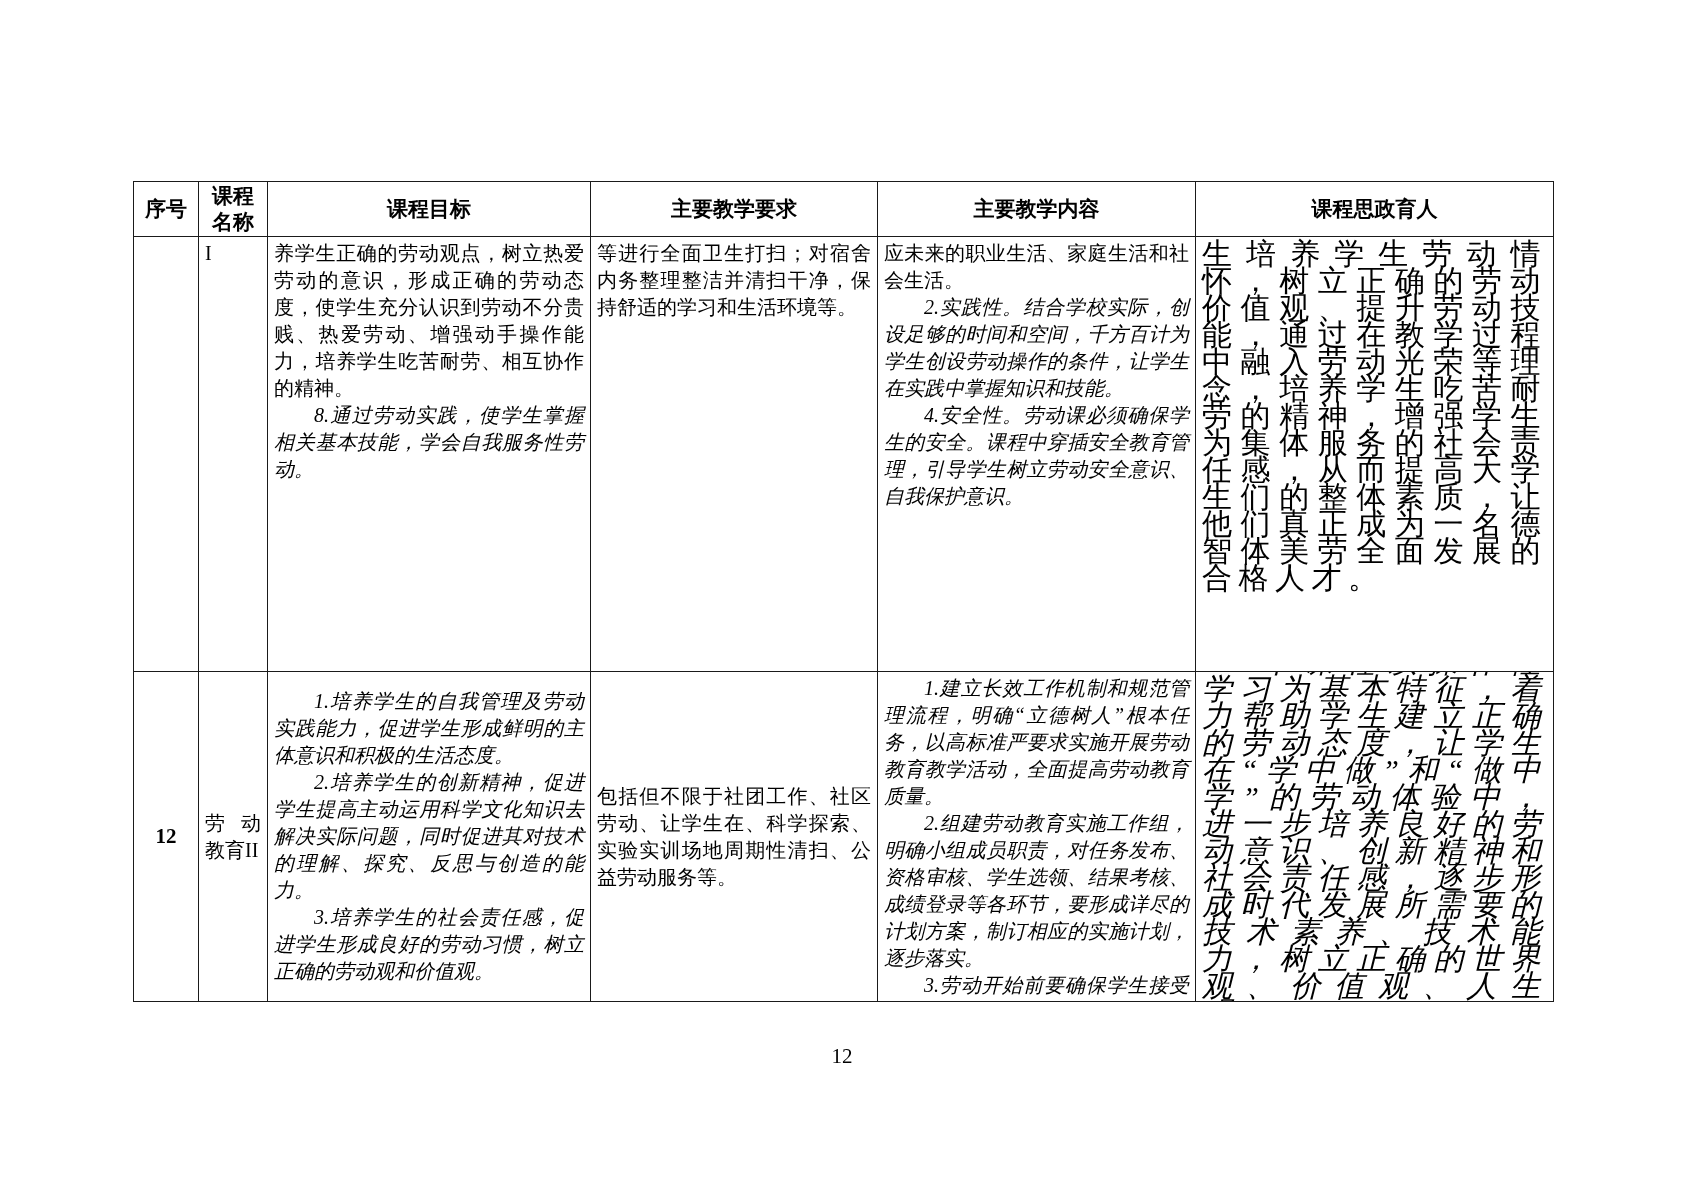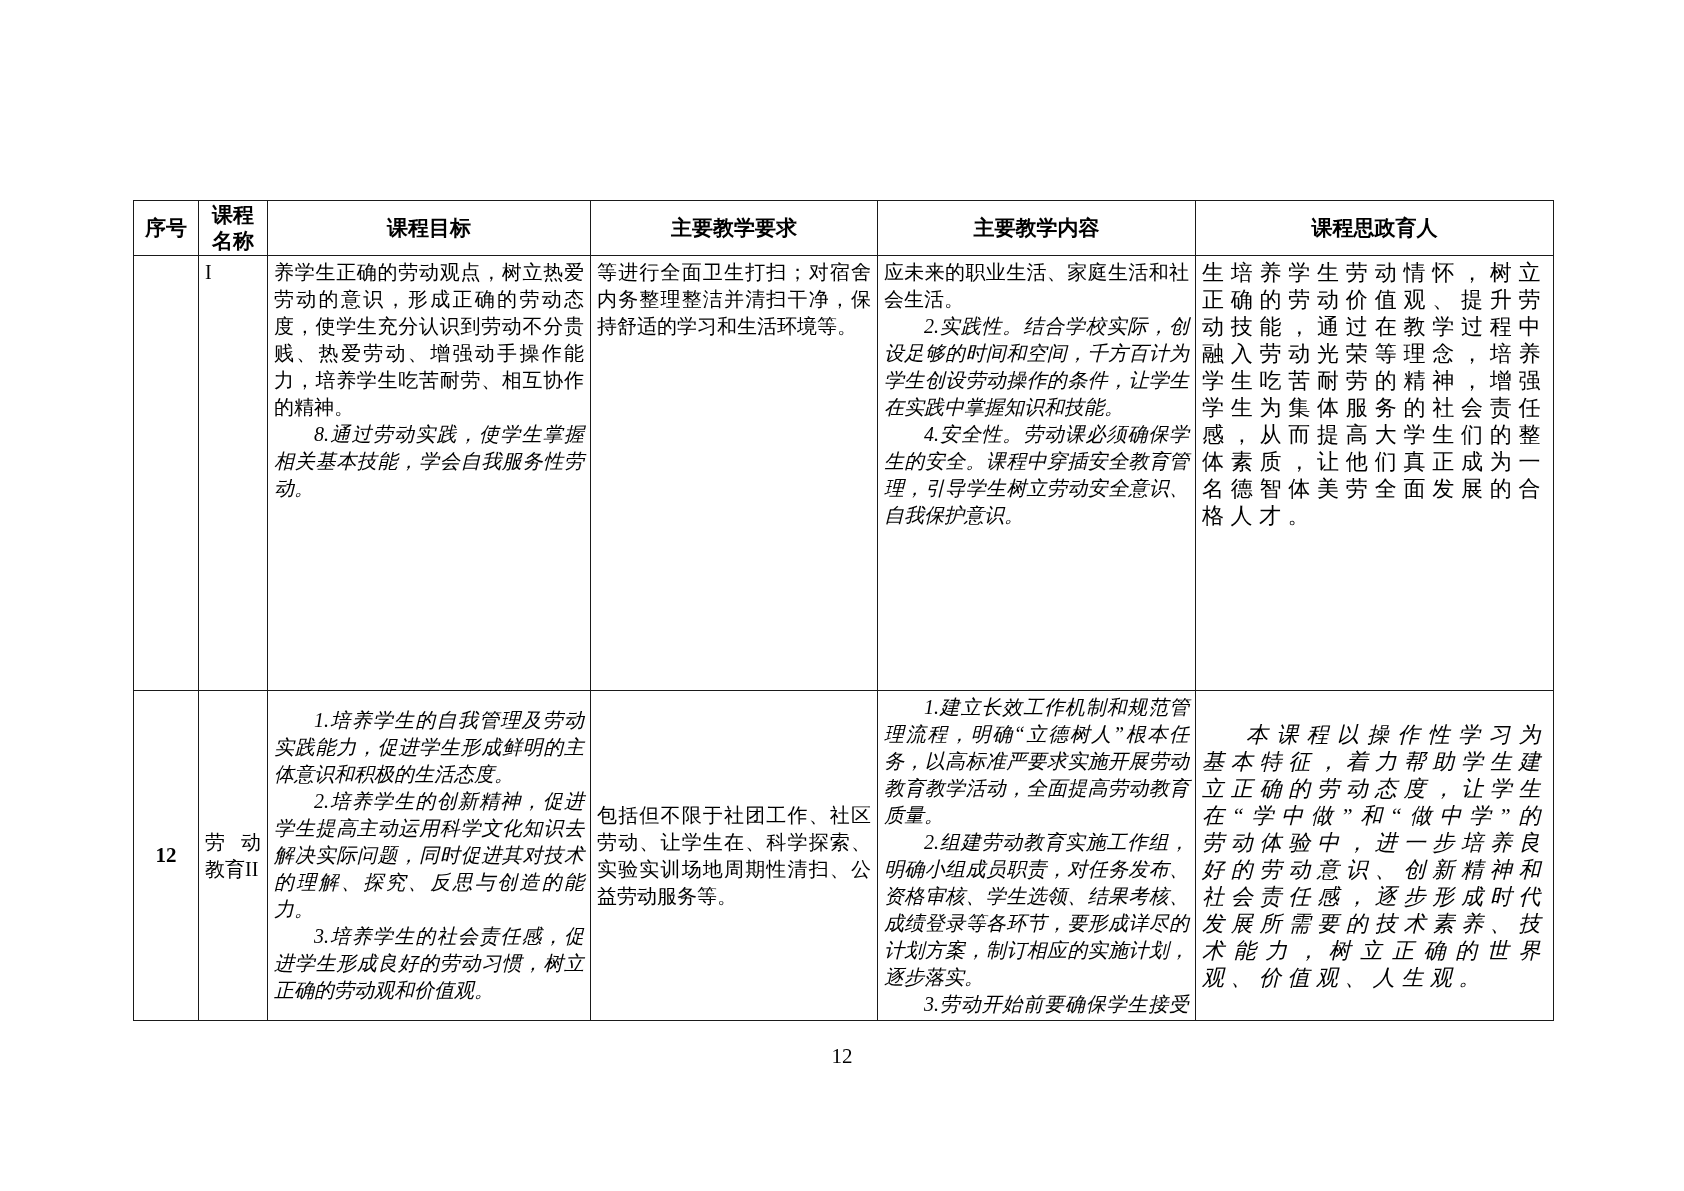--- a/index.html
+++ b/index.html
@@ -11,21 +11,20 @@
     font-family: "Liberation Serif", "DejaVu Serif", serif;
   }
   .doc-table {
     position: absolute;
     left: 133px; top: 181px;
     display: grid;
     grid-template-columns: 65px 69px 323px 287px 318px 358px;
     grid-template-rows: 55px 435px 330px;
     border-top: 1.5px solid #1a1a1a;
     border-left: 1.5px solid #1a1a1a;
-    margin-top: 19px;
   }
   .cell {
     border-right: 1.5px solid #1a1a1a;
     border-bottom: 1.5px solid #1a1a1a;
     box-sizing: border-box;
     padding: 3px 6px;
     overflow: hidden;
     display: flex;
     flex-direction: column;
     justify-content: flex-start;
@@ -41,21 +40,21 @@
   .v-center { justify-content: center; }
   .cell p {
     margin: 0;
     font-size: 20px;
     line-height: 27px;
     text-align: justify;
     text-justify: inter-character;
   }
   .cell p.indent { text-indent: 2em; font-style: italic; }
   .cell.spread p {
-    font-size: 22px;
+    font-size: 30px;
     line-height: 27px;
     letter-spacing: 6.5px;
   }
   .seq-cell {
     align-items: center;
     font-weight: bold;
     font-size: 21px;
   }
   .name-cell p { line-height: 27px; }
   .page-number {

